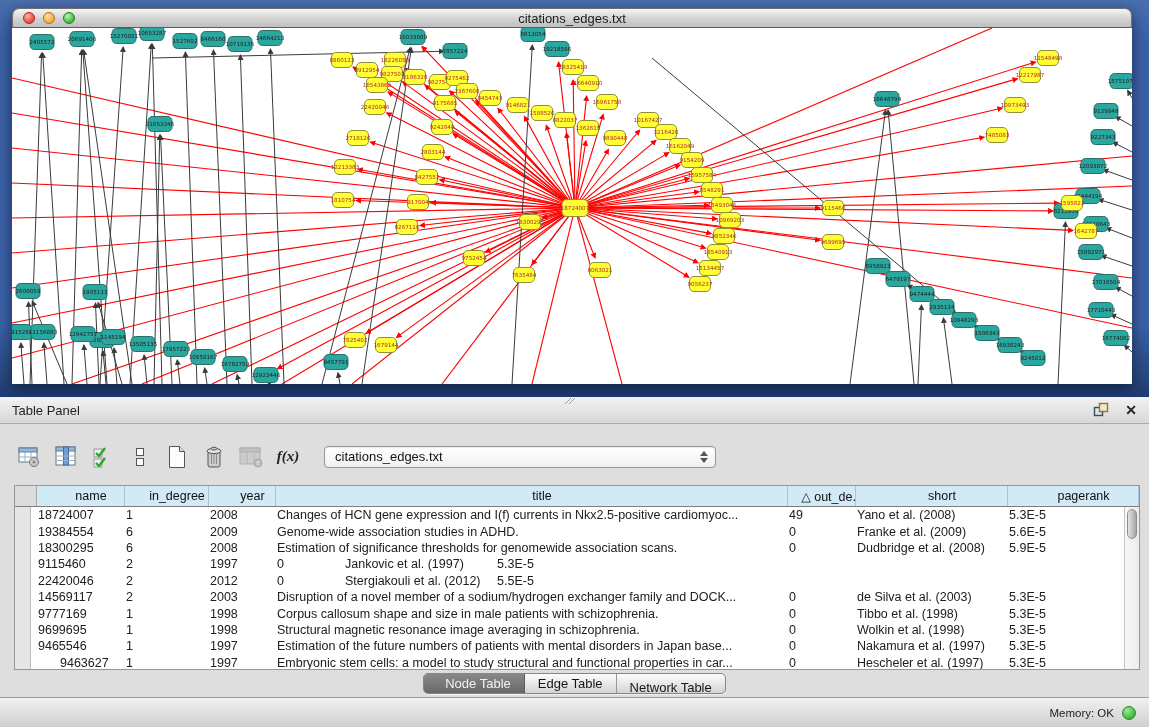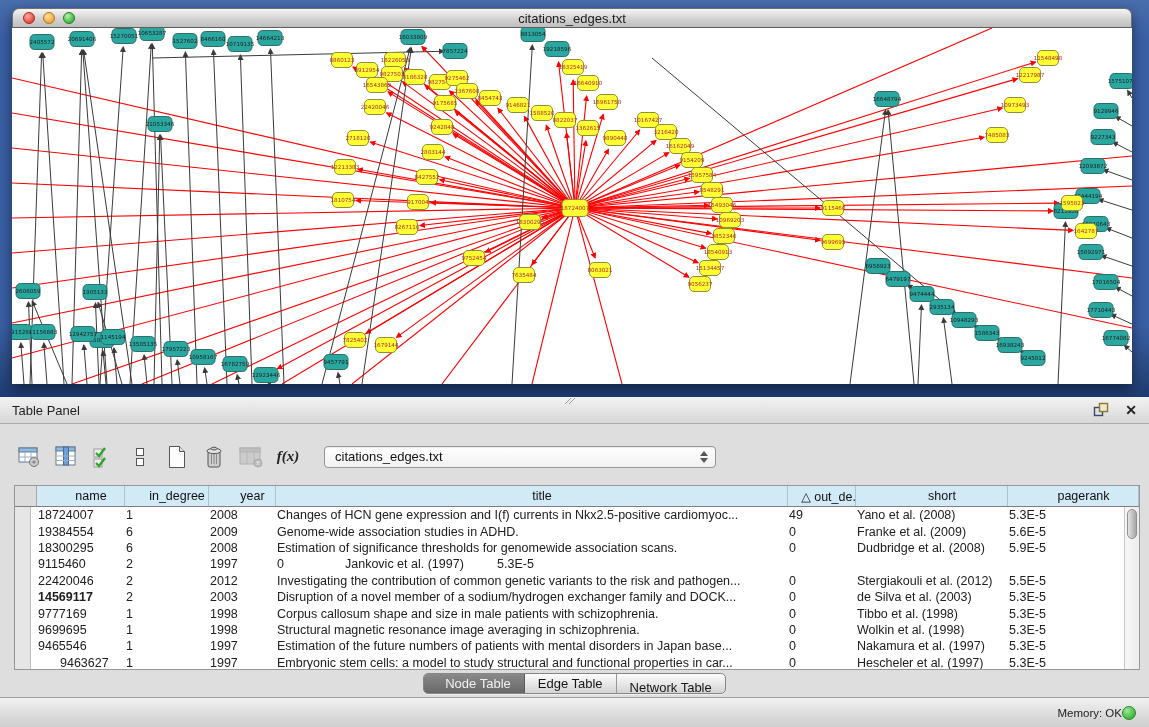--- a/index.html
+++ b/index.html
@@ -61,21 +61,21 @@
   .tabbar { position:absolute; left:0; right:0; top:276px; height:24px; display:flex; justify-content:center; }
   .seg { display:flex; height:21px; border:1px solid #868686; border-radius:5px; overflow:hidden;
     background:linear-gradient(#fdfdfd,#d3d3d3); box-shadow:0 1px 0 rgba(255,255,255,.55); }
   .seg-item { padding:0 13px; display:flex; align-items:center; font-size:13px; color:#161616;
     border-right:1px solid #989898; }
   .seg-item:last-child { border-right:none;margin-top:8px; }
   .seg-item.selected { background:linear-gradient(#898989,#686868); color:#f2f2f2; border-right-color:#5c5c5c;padding-left:21px; }
 
   .status-bar { position:absolute; left:0; bottom:0; width:1149px; height:30px;
     background:linear-gradient(#f1f1f1,#cecece); border-top:1px solid #9e9e9e;
-    display:flex; align-items:center; justify-content:flex-end; padding:0 13px; }
+    display:flex; align-items:center; justify-content:flex-end; gap:8px; padding:0 13px; }
   .memory-label { font-size:11.5px; color:#222; }
   .led { width:14px; height:14px; border-radius:50%;
     background:radial-gradient(circle at 35% 30%,#9fe69a,#35b335 78%); border:1px solid #2b892b; }
   .close-x { font-size:14px; font-weight:bold; color:#222; line-height:1; }
 </style>
 </head>
 <body>
 
 <div class="desktop">
   <div class="net-window">
@@ -780,28 +780,27 @@
           <div class="td" style="width: 67px;">1997</div>
           <div class="td" style="width: 68px;">0</div>
           <div class="td" style="width: 152px;">Jankovic et al. (1997)</div>
           <div class="td" style="flex: 1 1 0%;">5.3E-5</div>
         </div>
         <div class="row">
           <div class="td gutter" style="width: 16px;"></div>
           <div class="td" style="width: 88px;">22420046</div>
           <div class="td" style="width: 84px;">2</div>
           <div class="td" style="width: 67px;">2012</div>
-          <div class="td" style="width: 512px;">Investigating the contribution of common genetic variants to the risk and pathogen...</div>
           <div class="td" style="width: 68px;">0</div>
           <div class="td" style="width: 152px;">Stergiakouli et al. (2012)</div>
           <div class="td" style="flex: 1 1 0%;">5.5E-5</div>
         </div>
         <div class="row">
           <div class="td gutter" style="width: 16px;"></div>
-          <div class="td" style="width: 88px; font-weight: bold;">14569117</div>
+          <div class="td" style="width: 88px;">14569117</div>
           <div class="td" style="width: 84px;">2</div>
           <div class="td" style="width: 67px;">2003</div>
           <div class="td" style="width: 512px;">Disruption of a novel member of a sodium/hydrogen exchanger family and DOCK...</div>
           <div class="td" style="width: 68px;">0</div>
           <div class="td" style="width: 152px;">de Silva et al. (2003)</div>
           <div class="td" style="flex: 1 1 0%;">5.3E-5</div>
         </div>
         <div class="row">
           <div class="td gutter" style="width: 16px;"></div>
           <div class="td" style="width: 88px;">9777169</div>

